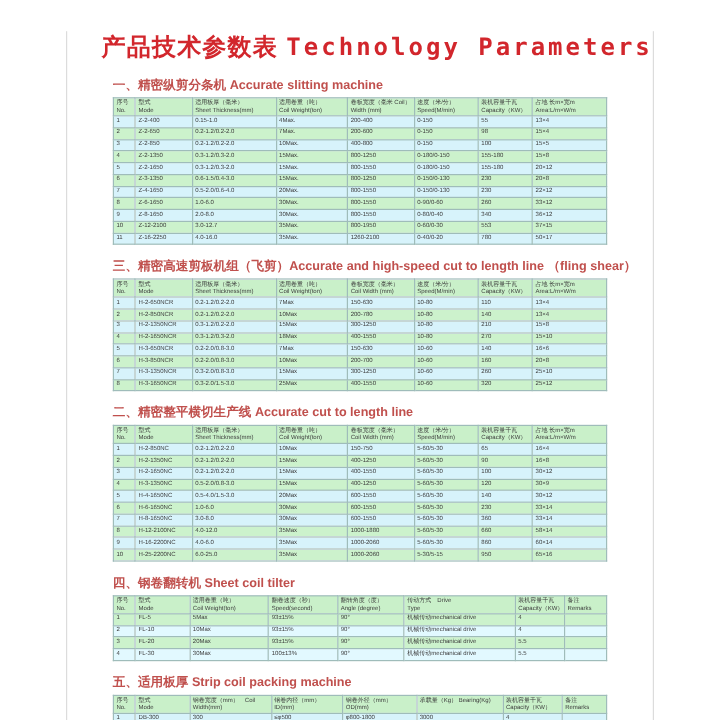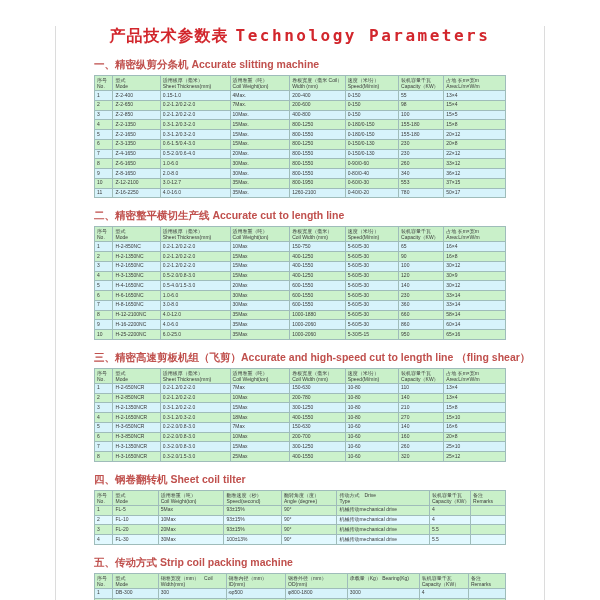--- a/index.html
+++ b/index.html
@@ -11,22 +11,22 @@
   .page{
     position:relative;
     width:488px;height:586px;
     margin:7px auto 0;
     border-left:1px solid #dcdcdc;
     border-right:1px solid #dcdcdc;
     background:#ffffff;
   }
   h1.doc-title{
     margin:26px 0 0;
-    text-align:center;
-    font-size:16px;
+    text-align:right;
+    font-size:20px;
     font-weight:bold;
     color:#d2262c;
     letter-spacing:1px;
     white-space:nowrap;
   }
   h1 .title-en{
     font-family:"DejaVu Sans Mono", monospace;
     letter-spacing:2.5px;
     margin-left:7px;
   }
@@ -232,20 +232,153 @@
               <td>35Max.</td>
               <td>1260-2100</td>
               <td>0-40/0-20</td>
               <td>780</td>
               <td>50×17</td>
             </tr>
           </tbody>
         </table>
       </div>
       <div class="sect">
+        <h2>三、精密高速剪板机组（飞剪）Accurate and high-speed cut to length line （fling shear）</h2>
+        <table class="param">
+          <colgroup>
+            <col style="width: 4.5%;">
+            <col style="width: 11.5%;">
+            <col style="width: 17%;">
+            <col style="width: 14.5%;">
+            <col style="width: 13.5%;">
+            <col style="width: 13%;">
+            <col style="width: 11%;">
+            <col style="width: 15%;">
+          </colgroup>
+          <thead>
+            <tr>
+              <th>
+                <div>序号</div>
+                <div>No.</div>
+              </th>
+              <th>
+                <div>型式</div>
+                <div>Mode</div>
+              </th>
+              <th>
+                <div>适用板厚（毫米）</div>
+                <div>Sheet Thickness(mm)</div>
+              </th>
+              <th>
+                <div>适用卷重（吨）</div>
+                <div>Coil Weight(ton)</div>
+              </th>
+              <th>
+                <div>卷板宽度（毫米）</div>
+                <div>Coil Width (mm)</div>
+              </th>
+              <th>
+                <div>速度（米/分）</div>
+                <div>Speed(M/min)</div>
+              </th>
+              <th>
+                <div>装机容量千瓦</div>
+                <div>Capacity（KW）</div>
+              </th>
+              <th>
+                <div>占地 长m×宽m</div>
+                <div>Area:L/m×W/m</div>
+              </th>
+            </tr>
+          </thead>
+          <tbody>
+            <tr>
+              <td class="no-col">1</td>
+              <td>H-2-650NCR</td>
+              <td>0.2-1.2/0.2-2.0</td>
+              <td>7Max</td>
+              <td>150-630</td>
+              <td>10-80</td>
+              <td>110</td>
+              <td>13×4</td>
+            </tr>
+            <tr>
+              <td class="no-col">2</td>
+              <td>H-2-850NCR</td>
+              <td>0.2-1.2/0.2-2.0</td>
+              <td>10Max</td>
+              <td>200-780</td>
+              <td>10-80</td>
+              <td>140</td>
+              <td>13×4</td>
+            </tr>
+            <tr>
+              <td class="no-col">3</td>
+              <td>H-2-1350NCR</td>
+              <td>0.3-1.2/0.2-2.0</td>
+              <td>15Max</td>
+              <td>300-1250</td>
+              <td>10-80</td>
+              <td>210</td>
+              <td>15×8</td>
+            </tr>
+            <tr>
+              <td class="no-col">4</td>
+              <td>H-2-1650NCR</td>
+              <td>0.3-1.2/0.3-2.0</td>
+              <td>18Max</td>
+              <td>400-1550</td>
+              <td>10-80</td>
+              <td>270</td>
+              <td>15×10</td>
+            </tr>
+            <tr>
+              <td class="no-col">5</td>
+              <td>H-3-650NCR</td>
+              <td>0.2-2.0/0.8-3.0</td>
+              <td>7Max</td>
+              <td>150-630</td>
+              <td>10-60</td>
+              <td>140</td>
+              <td>16×6</td>
+            </tr>
+            <tr>
+              <td class="no-col">6</td>
+              <td>H-3-850NCR</td>
+              <td>0.2-2.0/0.8-3.0</td>
+              <td>10Max</td>
+              <td>200-700</td>
+              <td>10-60</td>
+              <td>160</td>
+              <td>20×8</td>
+            </tr>
+            <tr>
+              <td class="no-col">7</td>
+              <td>H-3-1350NCR</td>
+              <td>0.3-2.0/0.8-3.0</td>
+              <td>15Max</td>
+              <td>300-1250</td>
+              <td>10-60</td>
+              <td>260</td>
+              <td>25×10</td>
+            </tr>
+            <tr>
+              <td class="no-col">8</td>
+              <td>H-3-1650NCR</td>
+              <td>0.3-2.0/1.5-3.0</td>
+              <td>25Max</td>
+              <td>400-1550</td>
+              <td>10-60</td>
+              <td>320</td>
+              <td>25×12</td>
+            </tr>
+          </tbody>
+        </table>
+      </div>
+      <div class="sect">
         <h2>二、精密整平横切生产线 Accurate cut to length line</h2>
         <table class="param">
           <colgroup>
             <col style="width: 4.5%;">
             <col style="width: 11.5%;">
             <col style="width: 17%;">
             <col style="width: 14.5%;">
             <col style="width: 13.5%;">
             <col style="width: 13%;">
             <col style="width: 11%;">
@@ -380,153 +513,20 @@
             </tr>
             <tr>
               <td class="no-col">10</td>
               <td>H-25-2200NC</td>
               <td>6.0-25.0</td>
               <td>35Max</td>
               <td>1000-2060</td>
               <td>5-30/5-15</td>
               <td>950</td>
               <td>65×16</td>
-            </tr>
-          </tbody>
-        </table>
-      </div>
-      <div class="sect">
-        <h2>三、精密高速剪板机组（飞剪）Accurate and high-speed cut to length line （fling shear）</h2>
-        <table class="param">
-          <colgroup>
-            <col style="width: 4.5%;">
-            <col style="width: 11.5%;">
-            <col style="width: 17%;">
-            <col style="width: 14.5%;">
-            <col style="width: 13.5%;">
-            <col style="width: 13%;">
-            <col style="width: 11%;">
-            <col style="width: 15%;">
-          </colgroup>
-          <thead>
-            <tr>
-              <th>
-                <div>序号</div>
-                <div>No.</div>
-              </th>
-              <th>
-                <div>型式</div>
-                <div>Mode</div>
-              </th>
-              <th>
-                <div>适用板厚（毫米）</div>
-                <div>Sheet Thickness(mm)</div>
-              </th>
-              <th>
-                <div>适用卷重（吨）</div>
-                <div>Coil Weight(ton)</div>
-              </th>
-              <th>
-                <div>卷板宽度（毫米）</div>
-                <div>Coil Width (mm)</div>
-              </th>
-              <th>
-                <div>速度（米/分）</div>
-                <div>Speed(M/min)</div>
-              </th>
-              <th>
-                <div>装机容量千瓦</div>
-                <div>Capacity（KW）</div>
-              </th>
-              <th>
-                <div>占地 长m×宽m</div>
-                <div>Area:L/m×W/m</div>
-              </th>
-            </tr>
-          </thead>
-          <tbody>
-            <tr>
-              <td class="no-col">1</td>
-              <td>H-2-650NCR</td>
-              <td>0.2-1.2/0.2-2.0</td>
-              <td>7Max</td>
-              <td>150-630</td>
-              <td>10-80</td>
-              <td>110</td>
-              <td>13×4</td>
-            </tr>
-            <tr>
-              <td class="no-col">2</td>
-              <td>H-2-850NCR</td>
-              <td>0.2-1.2/0.2-2.0</td>
-              <td>10Max</td>
-              <td>200-780</td>
-              <td>10-80</td>
-              <td>140</td>
-              <td>13×4</td>
-            </tr>
-            <tr>
-              <td class="no-col">3</td>
-              <td>H-2-1350NCR</td>
-              <td>0.3-1.2/0.2-2.0</td>
-              <td>15Max</td>
-              <td>300-1250</td>
-              <td>10-80</td>
-              <td>210</td>
-              <td>15×8</td>
-            </tr>
-            <tr>
-              <td class="no-col">4</td>
-              <td>H-2-1650NCR</td>
-              <td>0.3-1.2/0.3-2.0</td>
-              <td>18Max</td>
-              <td>400-1550</td>
-              <td>10-80</td>
-              <td>270</td>
-              <td>15×10</td>
-            </tr>
-            <tr>
-              <td class="no-col">5</td>
-              <td>H-3-650NCR</td>
-              <td>0.2-2.0/0.8-3.0</td>
-              <td>7Max</td>
-              <td>150-630</td>
-              <td>10-60</td>
-              <td>140</td>
-              <td>16×6</td>
-            </tr>
-            <tr>
-              <td class="no-col">6</td>
-              <td>H-3-850NCR</td>
-              <td>0.2-2.0/0.8-3.0</td>
-              <td>10Max</td>
-              <td>200-700</td>
-              <td>10-60</td>
-              <td>160</td>
-              <td>20×8</td>
-            </tr>
-            <tr>
-              <td class="no-col">7</td>
-              <td>H-3-1350NCR</td>
-              <td>0.3-2.0/0.8-3.0</td>
-              <td>15Max</td>
-              <td>300-1250</td>
-              <td>10-60</td>
-              <td>260</td>
-              <td>25×10</td>
-            </tr>
-            <tr>
-              <td class="no-col">8</td>
-              <td>H-3-1650NCR</td>
-              <td>0.3-2.0/1.5-3.0</td>
-              <td>25Max</td>
-              <td>400-1550</td>
-              <td>10-60</td>
-              <td>320</td>
-              <td>25×12</td>
             </tr>
           </tbody>
         </table>
       </div>
       <div class="sect">
         <h2>四、钢卷翻转机 Sheet coil tilter</h2>
         <table class="param alt">
           <colgroup>
             <col style="width: 4.5%;">
             <col style="width: 11%;">
@@ -611,21 +611,21 @@
               <td>100±13%</td>
               <td>90°</td>
               <td>机械传动mechanical drive</td>
               <td>5.5</td>
               <td></td>
             </tr>
           </tbody>
         </table>
       </div>
       <div class="sect">
-        <h2>五、传动方式 Strip coil packing machine</h2>
+        <h2>五、适用板厚 Strip coil packing machine</h2>
         <table class="param">
           <colgroup>
             <col style="width: 4.5%;">
             <col style="width: 11%;">
             <col style="width: 16.5%;">
             <col style="width: 14.5%;">
             <col style="width: 15%;">
             <col style="width: 17.5%;">
             <col style="width: 12%;">
             <col style="width: 9%;">

